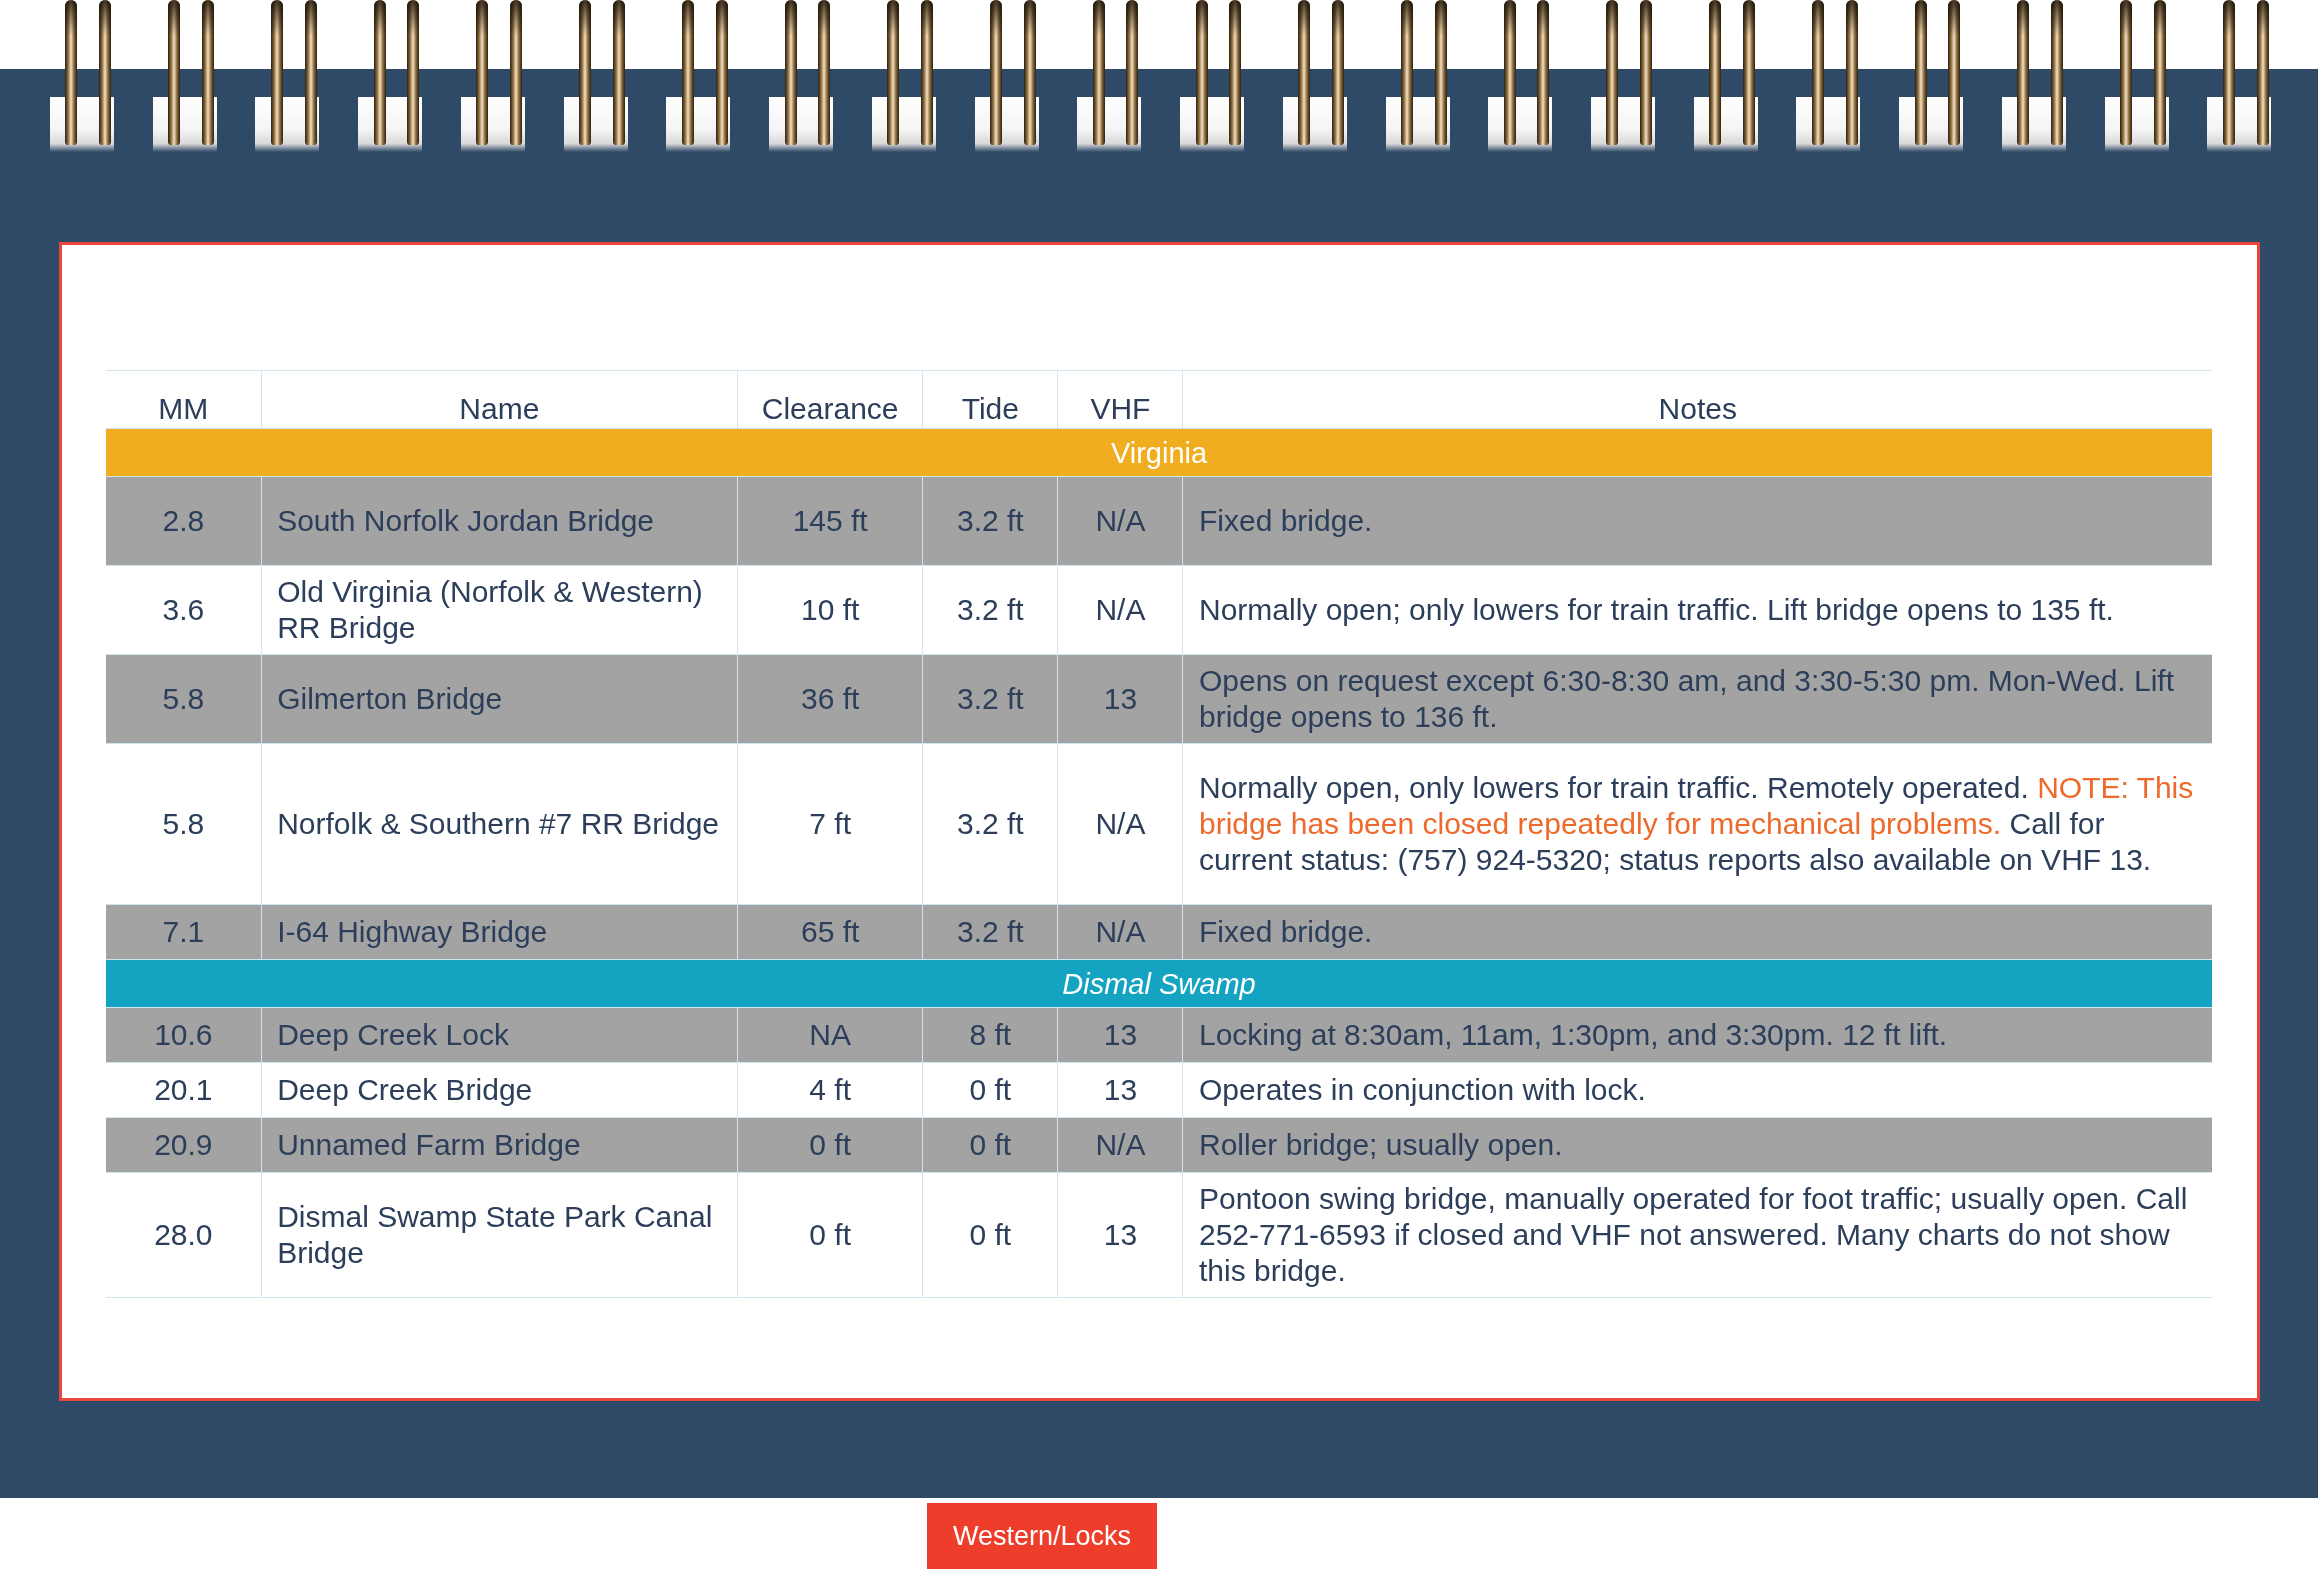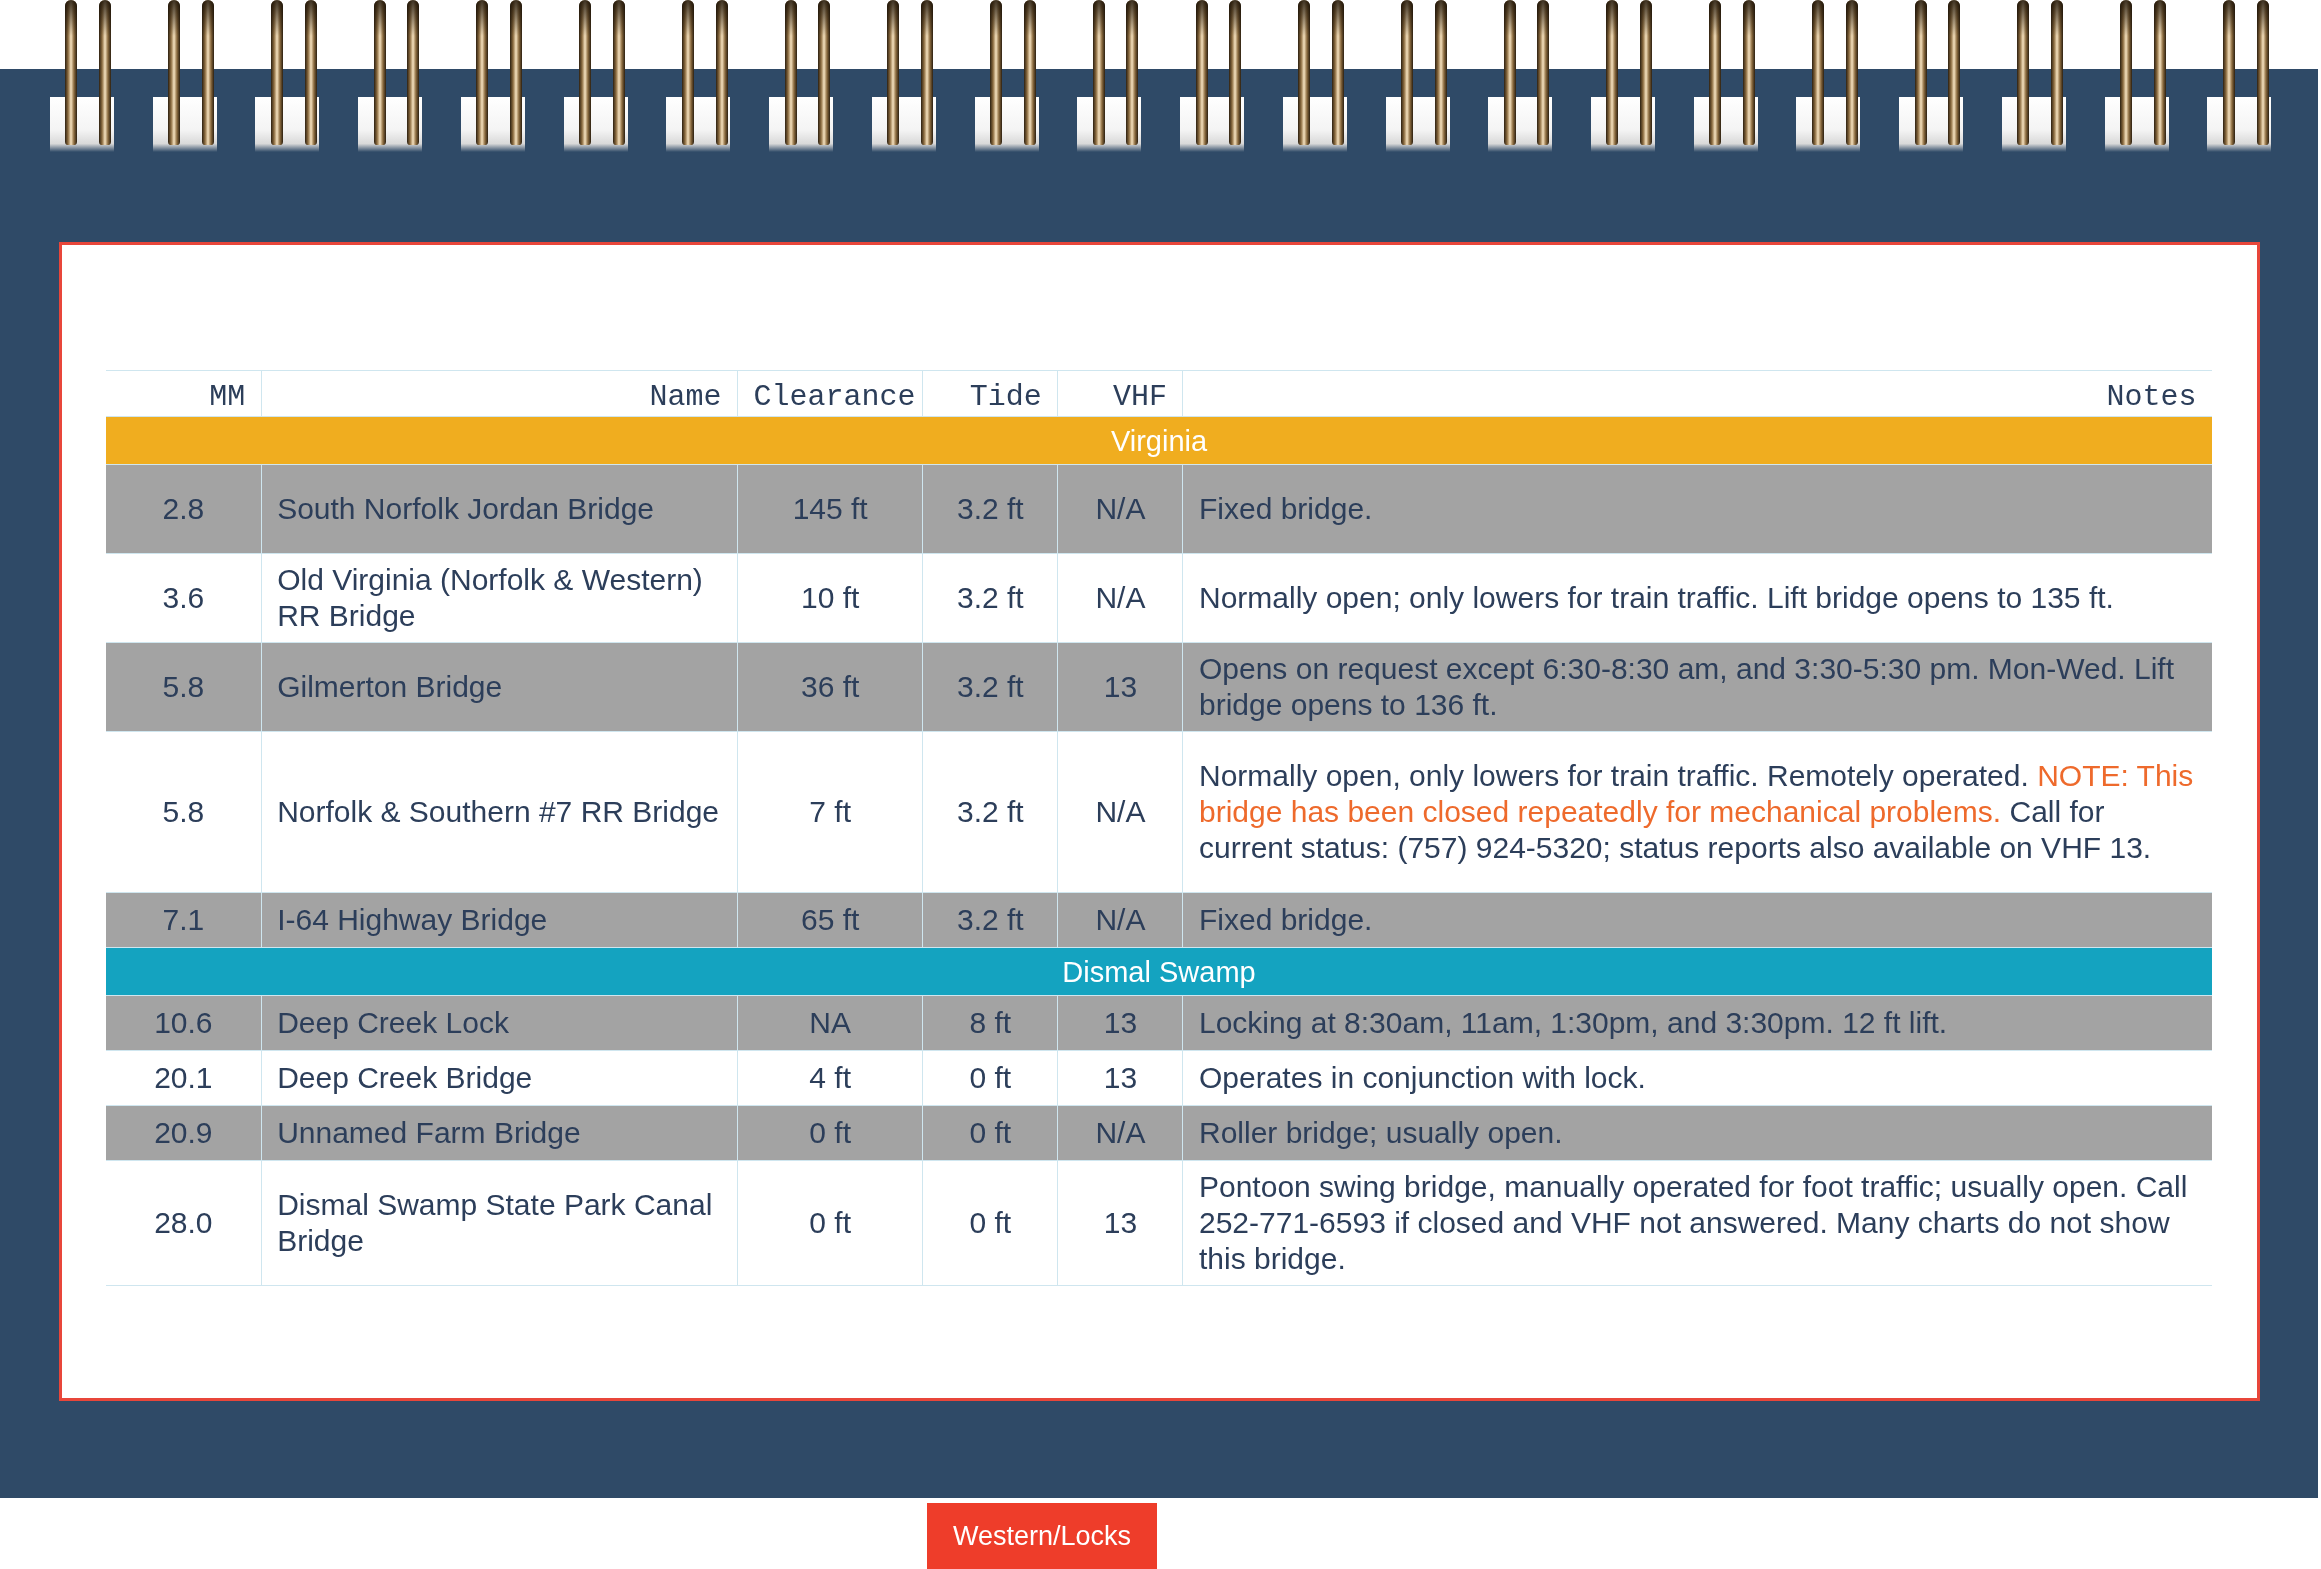--- a/index.html
+++ b/index.html
@@ -41,29 +41,29 @@
   table.grid {
     position: absolute; left: 44px; top: 125px; width: 2106px;
     border-collapse: collapse; table-layout: fixed;
   }
   table.grid th, table.grid td {
     border: 1.8px solid #cfe6ef; font-size: 30px; line-height: 36px;
     padding: 0 15.5px; vertical-align: middle; color: #2c3e5a;
   }
   table.grid tr > *:first-child { border-left: none; }
   table.grid tr > *:last-child { border-right: none; }
-  table.grid th { font-weight: normal; height: 39px; text-align: right; padding-top: 6px; font-family: Liberation Mono, monospace; }
+  table.grid th { font-weight: normal; height: 39px; text-align: center; padding-top: 18px; }
   .c { text-align: center; }
   tr.alt td { background: #a3a3a3; }
   tr.section td {
     color: #ffffff; text-align: center; font-size: 29px; height: 47px;
     border-left: none; border-right: none;
   }
   tr.section.virginia td { background: #f0ad1f; }
-  tr.section.dismal td { background: #14a3c0; }
+  tr.section.dismal td { background: #14a3c0; font-style: italic; }
   .warn { color: #ee6a2c; }
   .tab {
     position: absolute; left: 927px; top: 1503px; width: 230px; height: 66px;
     background: #ee3d2a; color: #ffffff; font-size: 27px;
     display: flex; align-items: center; justify-content: center;
   }
 </style>
 </head>
 <body>
 

